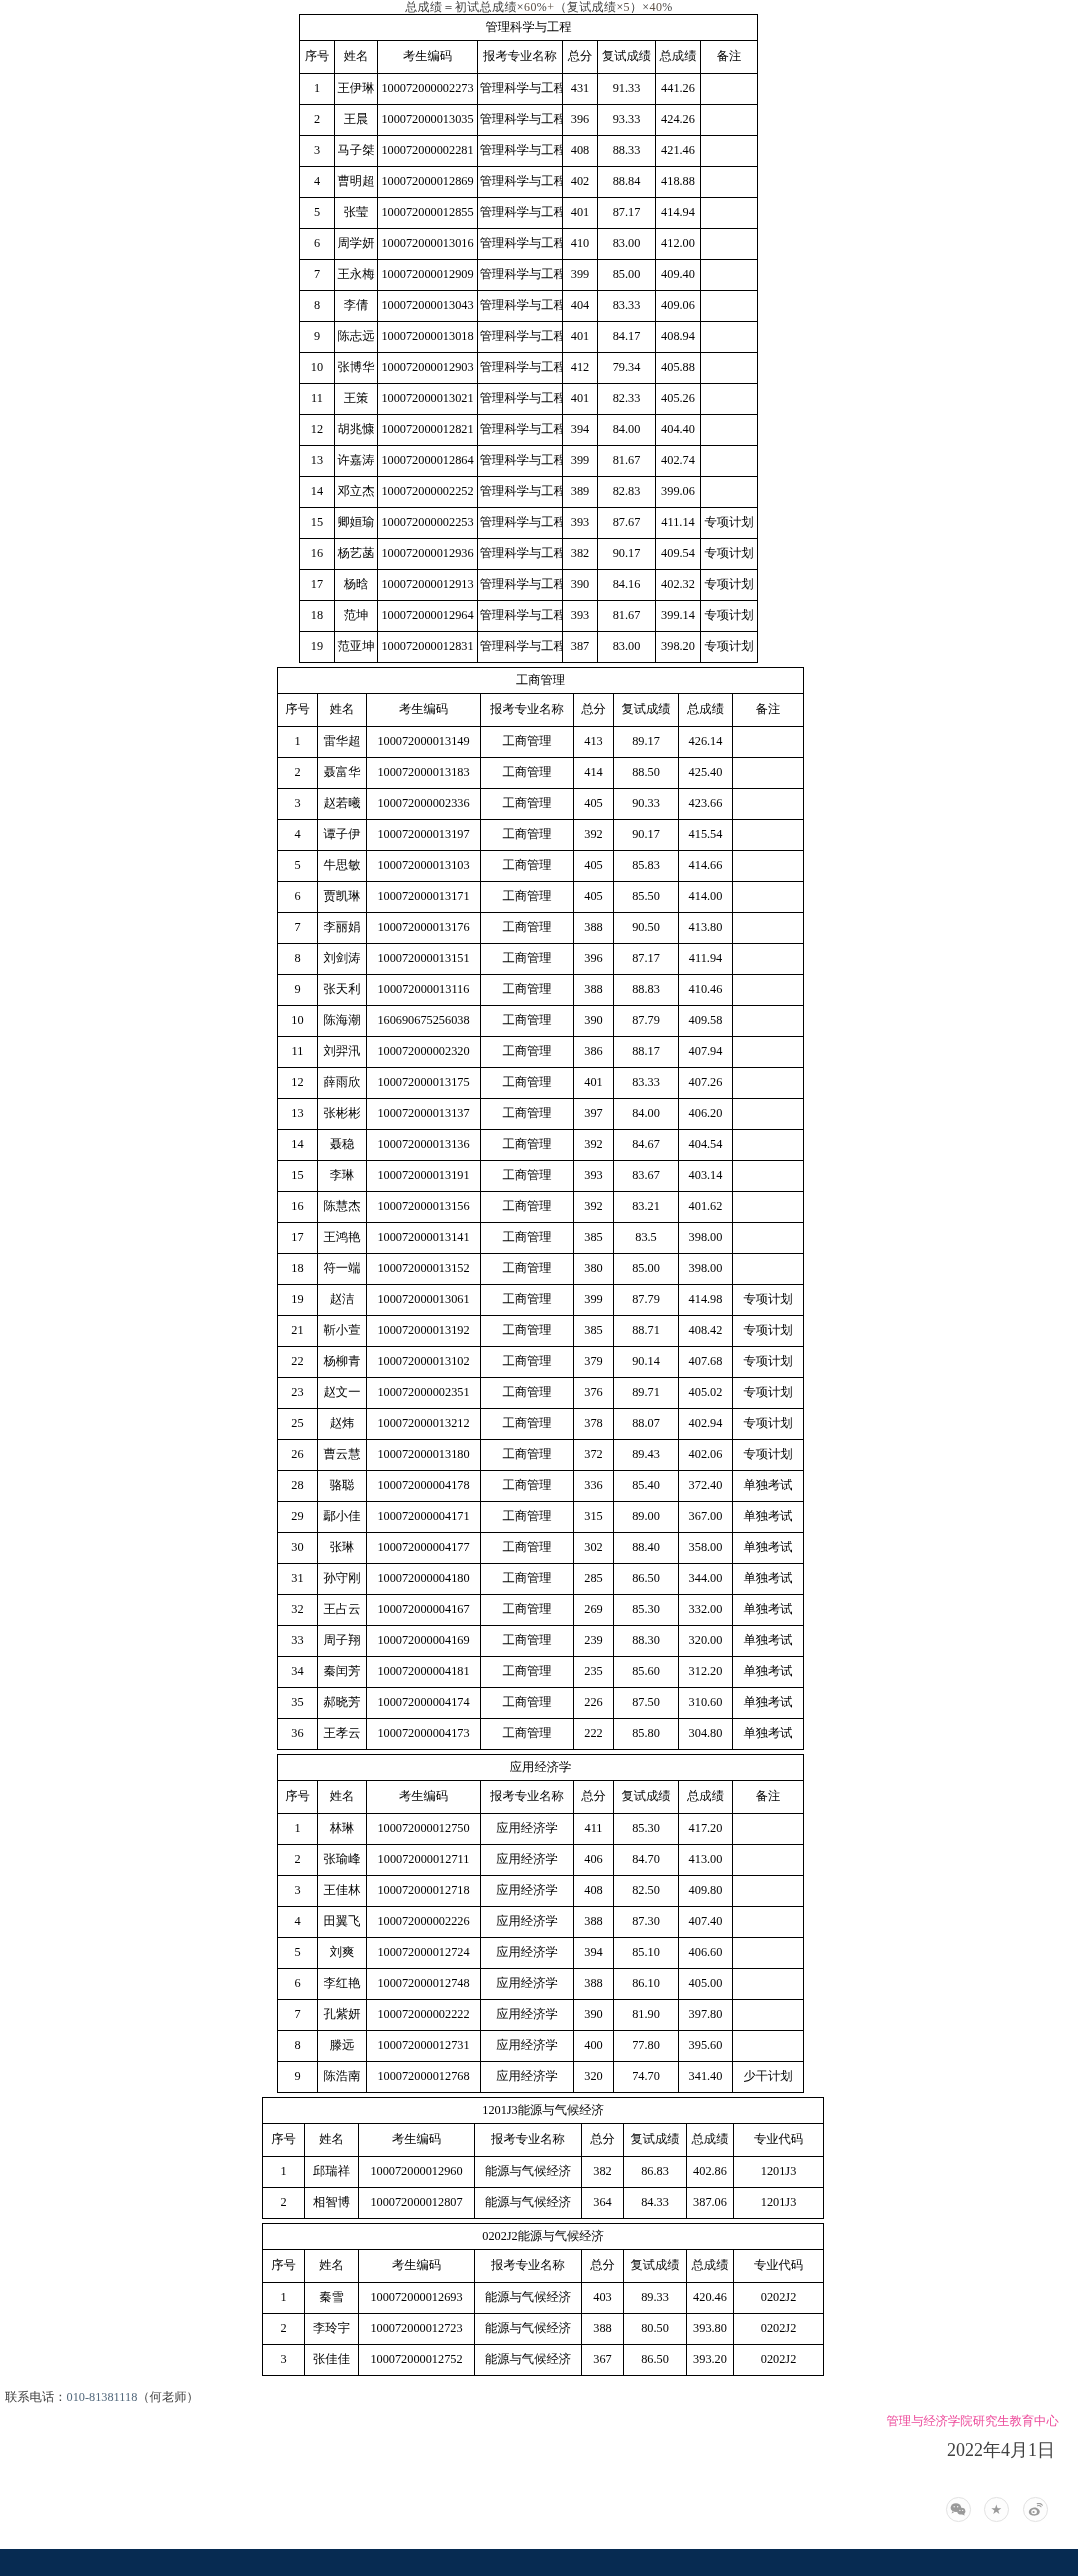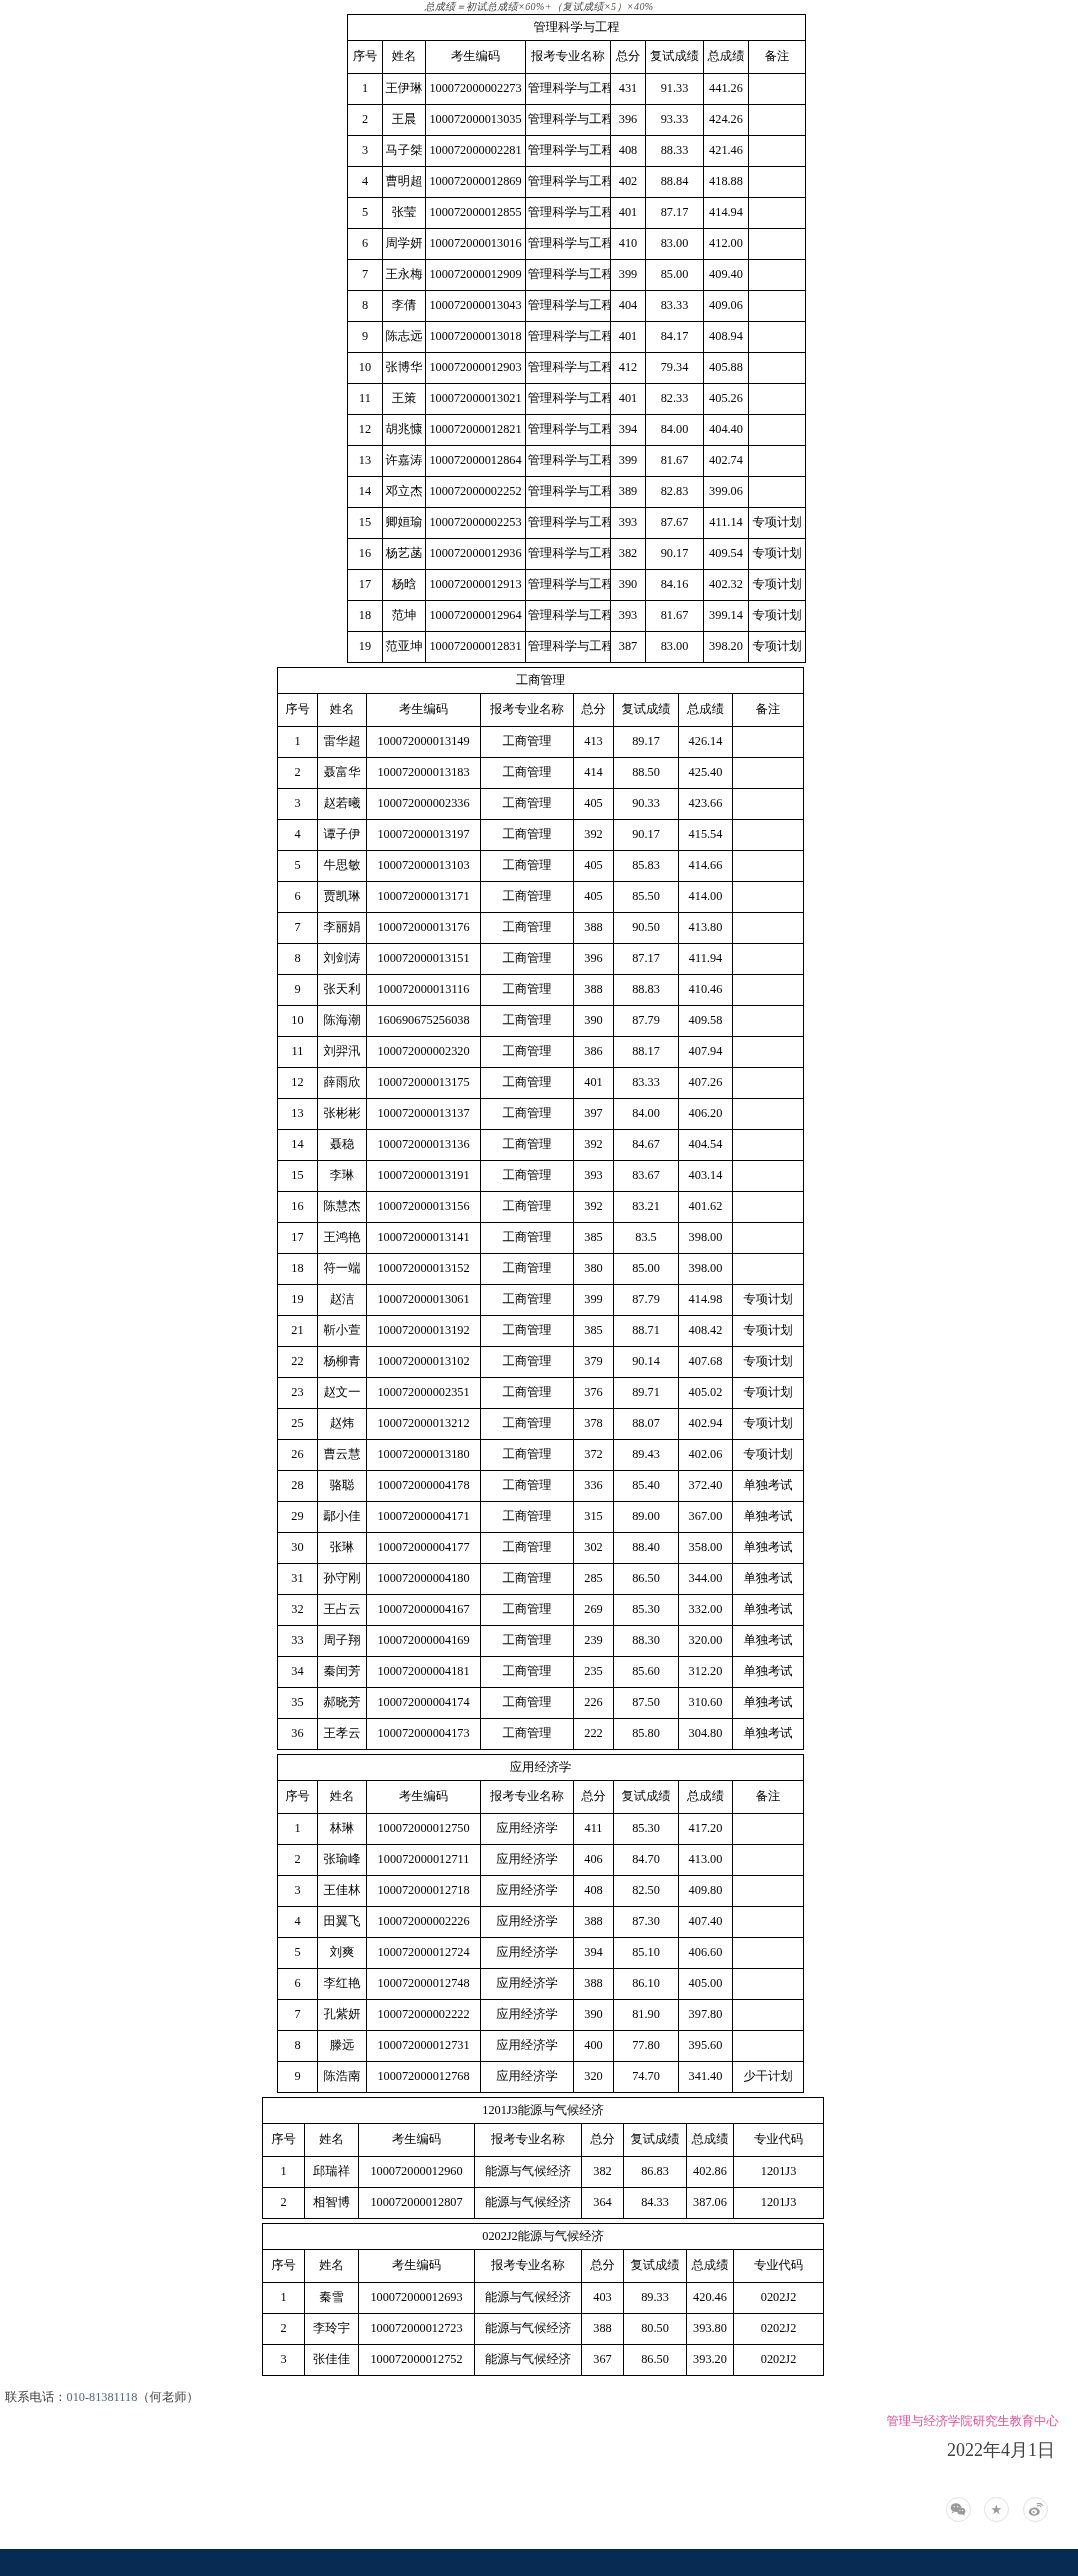--- a/index.html
+++ b/index.html
@@ -2,38 +2,38 @@
 <html style="font-size:14px"><head>
 <meta charset="utf-8">
 <style>
   html,body{margin:0;padding:0;}
   body{
     width:1078px;height:2576px;position:relative;background:#ffffff;
     font-family:"Liberation Serif","DejaVu Serif",serif;
     color:#404040;overflow:hidden;
   }
   .formula{
-    width:1078px;text-align:center;font-size:10px;line-height:14px;
-    padding-top:0px;color:#404040;letter-spacing:0.4px;font-style:italic;
+    width:1078px;text-align:center;font-size:12px;line-height:14px;
+    padding-top:0px;color:#404040;letter-spacing:0.4px;
   }
   .num-accent{color:#5d5247;}
   .tablewrap{position:relative;}
   .score-table{
     border-collapse:collapse;table-layout:fixed;
     font-size:12.3px;color:#000;border:1.8px solid #000;background:#fff;
   }
   .score-table td{
     border:0.9px solid #000;text-align:center;vertical-align:middle;
     padding:0 1.8px;overflow:hidden;white-space:nowrap;
   }
   .score-table .title-row td{height:24.6px;border-bottom:0.9px solid #000;}
   .score-table .header-row td{height:32px;}
   .score-table .data-row td{height:30px;}
   .t1{margin:0 0 0 299px;}
-  .t1 .score-table{width:459px;margin-left:48px;}
+  .t1 .score-table{width:459px;}
   .t2,.t3{margin:4.4px 0 0 277px;}
   .t2 .score-table,.t3 .score-table{width:527px;}
   .t4,.t5{margin:4.4px 0 0 262px;}
   .t4 .score-table,.t5 .score-table{width:562px;}
   .t1{margin-top:0px;}
   .contact{
     position:absolute;left:5px;top:2389px;font-size:12.3px;color:#404040;
   }
   .contact .phone{color:#52687c;}
   .signature{

